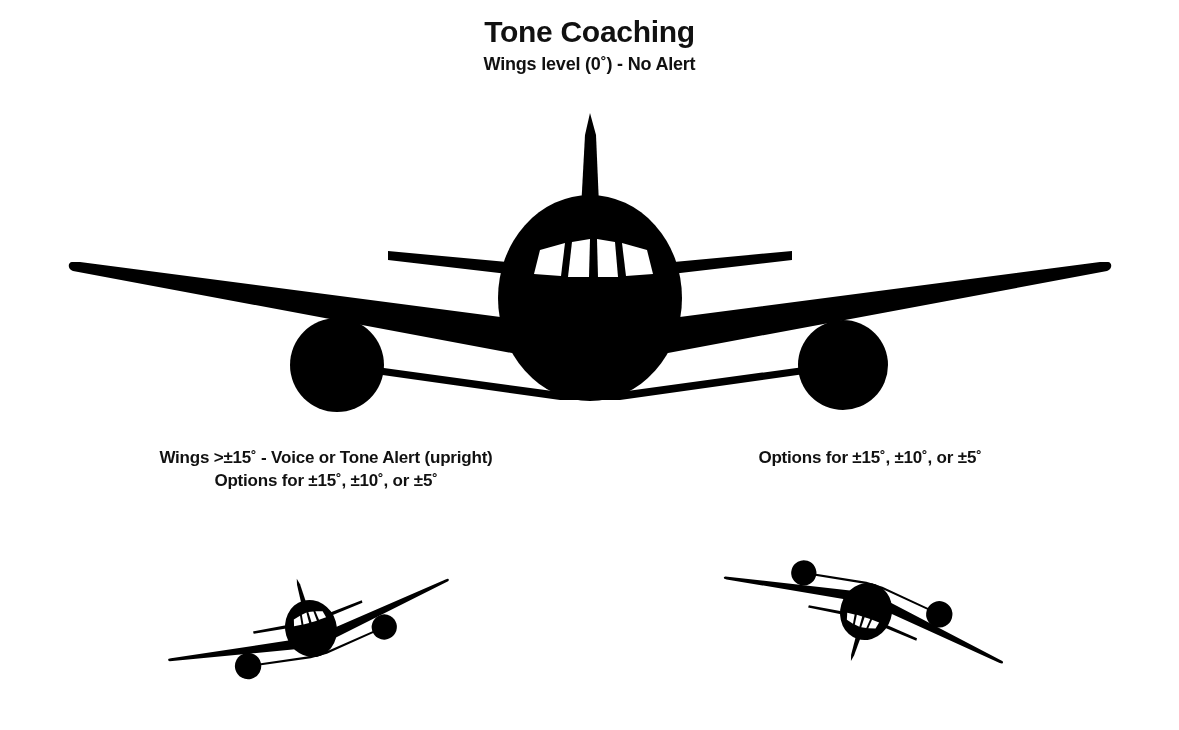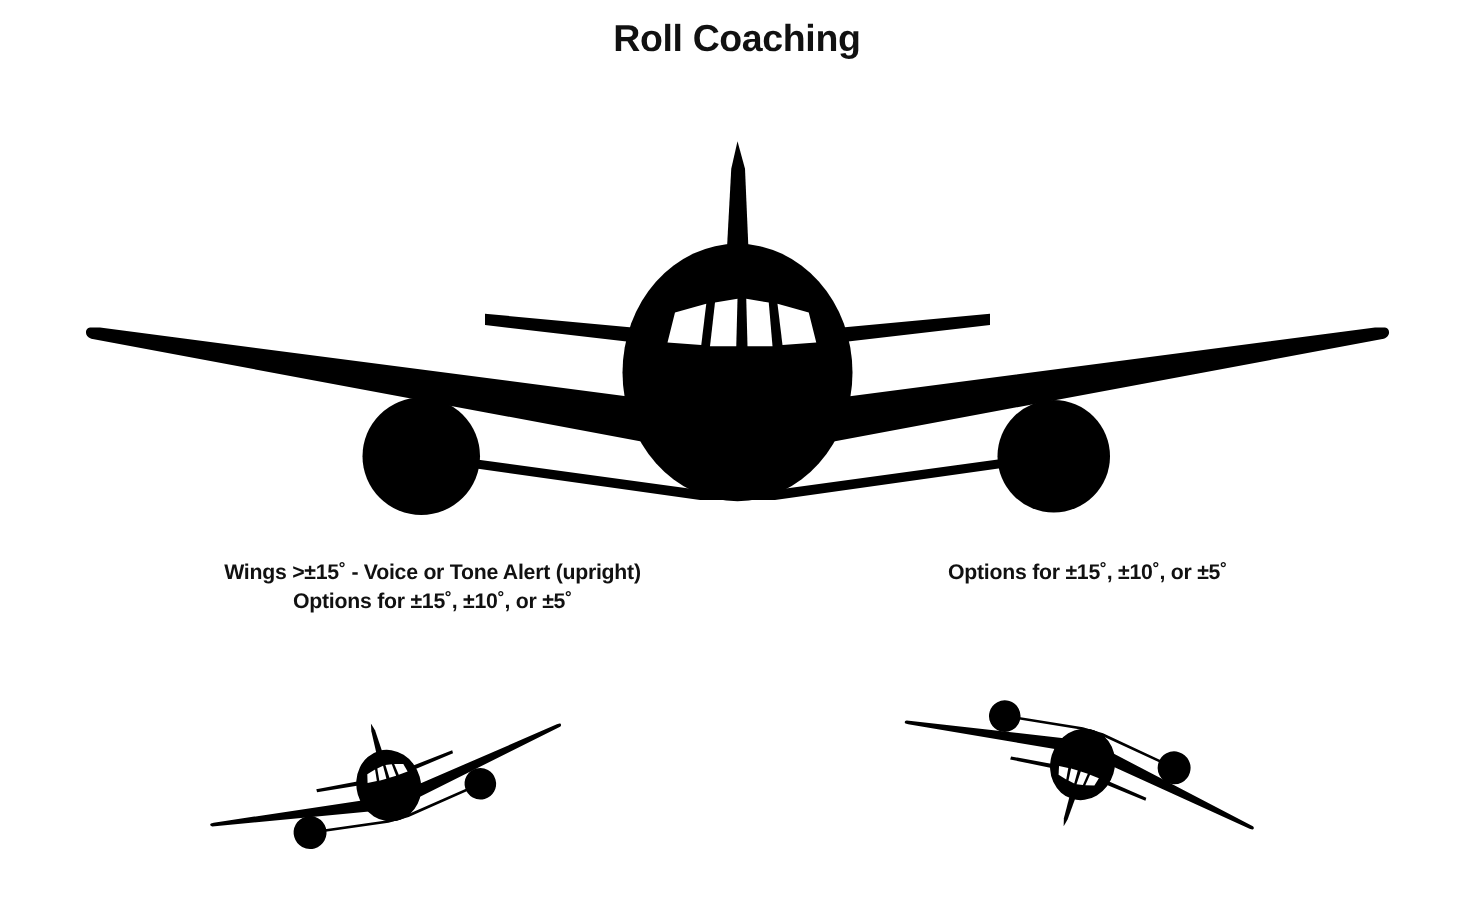--- a/index.html
+++ b/index.html
@@ -61,21 +61,21 @@
   
   .caption {
     position: absolute;
     text-align: center;
     font-size: 17px;
     font-weight: bold;
     letter-spacing: -0.2px;
     line-height: 1.35;
     color: #111111;
   }
-  .caption-left  { left: 76px;  top: 447px; width: 540px; }
+  .caption-left  { left: 56px;  top: 447px; width: 540px; }
   .caption-right { left: 590px; top: 447px; width: 560px; }
   .caption .line2 { display: block; }
 
   
   .plane-small {
     position: absolute;
     width: 560px;
     height: 230px;
   }
   .plane-small svg { display: block; width: 100%; height: 100%; }
@@ -112,21 +112,22 @@
       <path d="M532 142 L550 139 L549 177 L528 177 Z" fill="#fff"></path>
       <path d="M557 139 L575 142 L578 177 L558 177 Z" fill="#fff"></path>
       <path d="M582 143 L607 150 L613 174 L586 176 Z" fill="#fff"></path>
     </g>
   </defs>
 </svg>
 
 <div id="page">
 
   <div class="header">
-    <h1 class="title">Roll Coaching</h1>
+    <h1 class="title">Tone Coaching</h1>
+    <p class="subtitle">Wings level (0˚) - No Alert</p>
   </div>
 
   <div class="plane-main">
     <svg viewBox="0 0 1100 320" xmlns="http://www.w3.org/2000/svg">
       <g transform="translate(0,0)">
         <use href="#airliner"></use>
       </g>
     </svg>
   </div>
 

